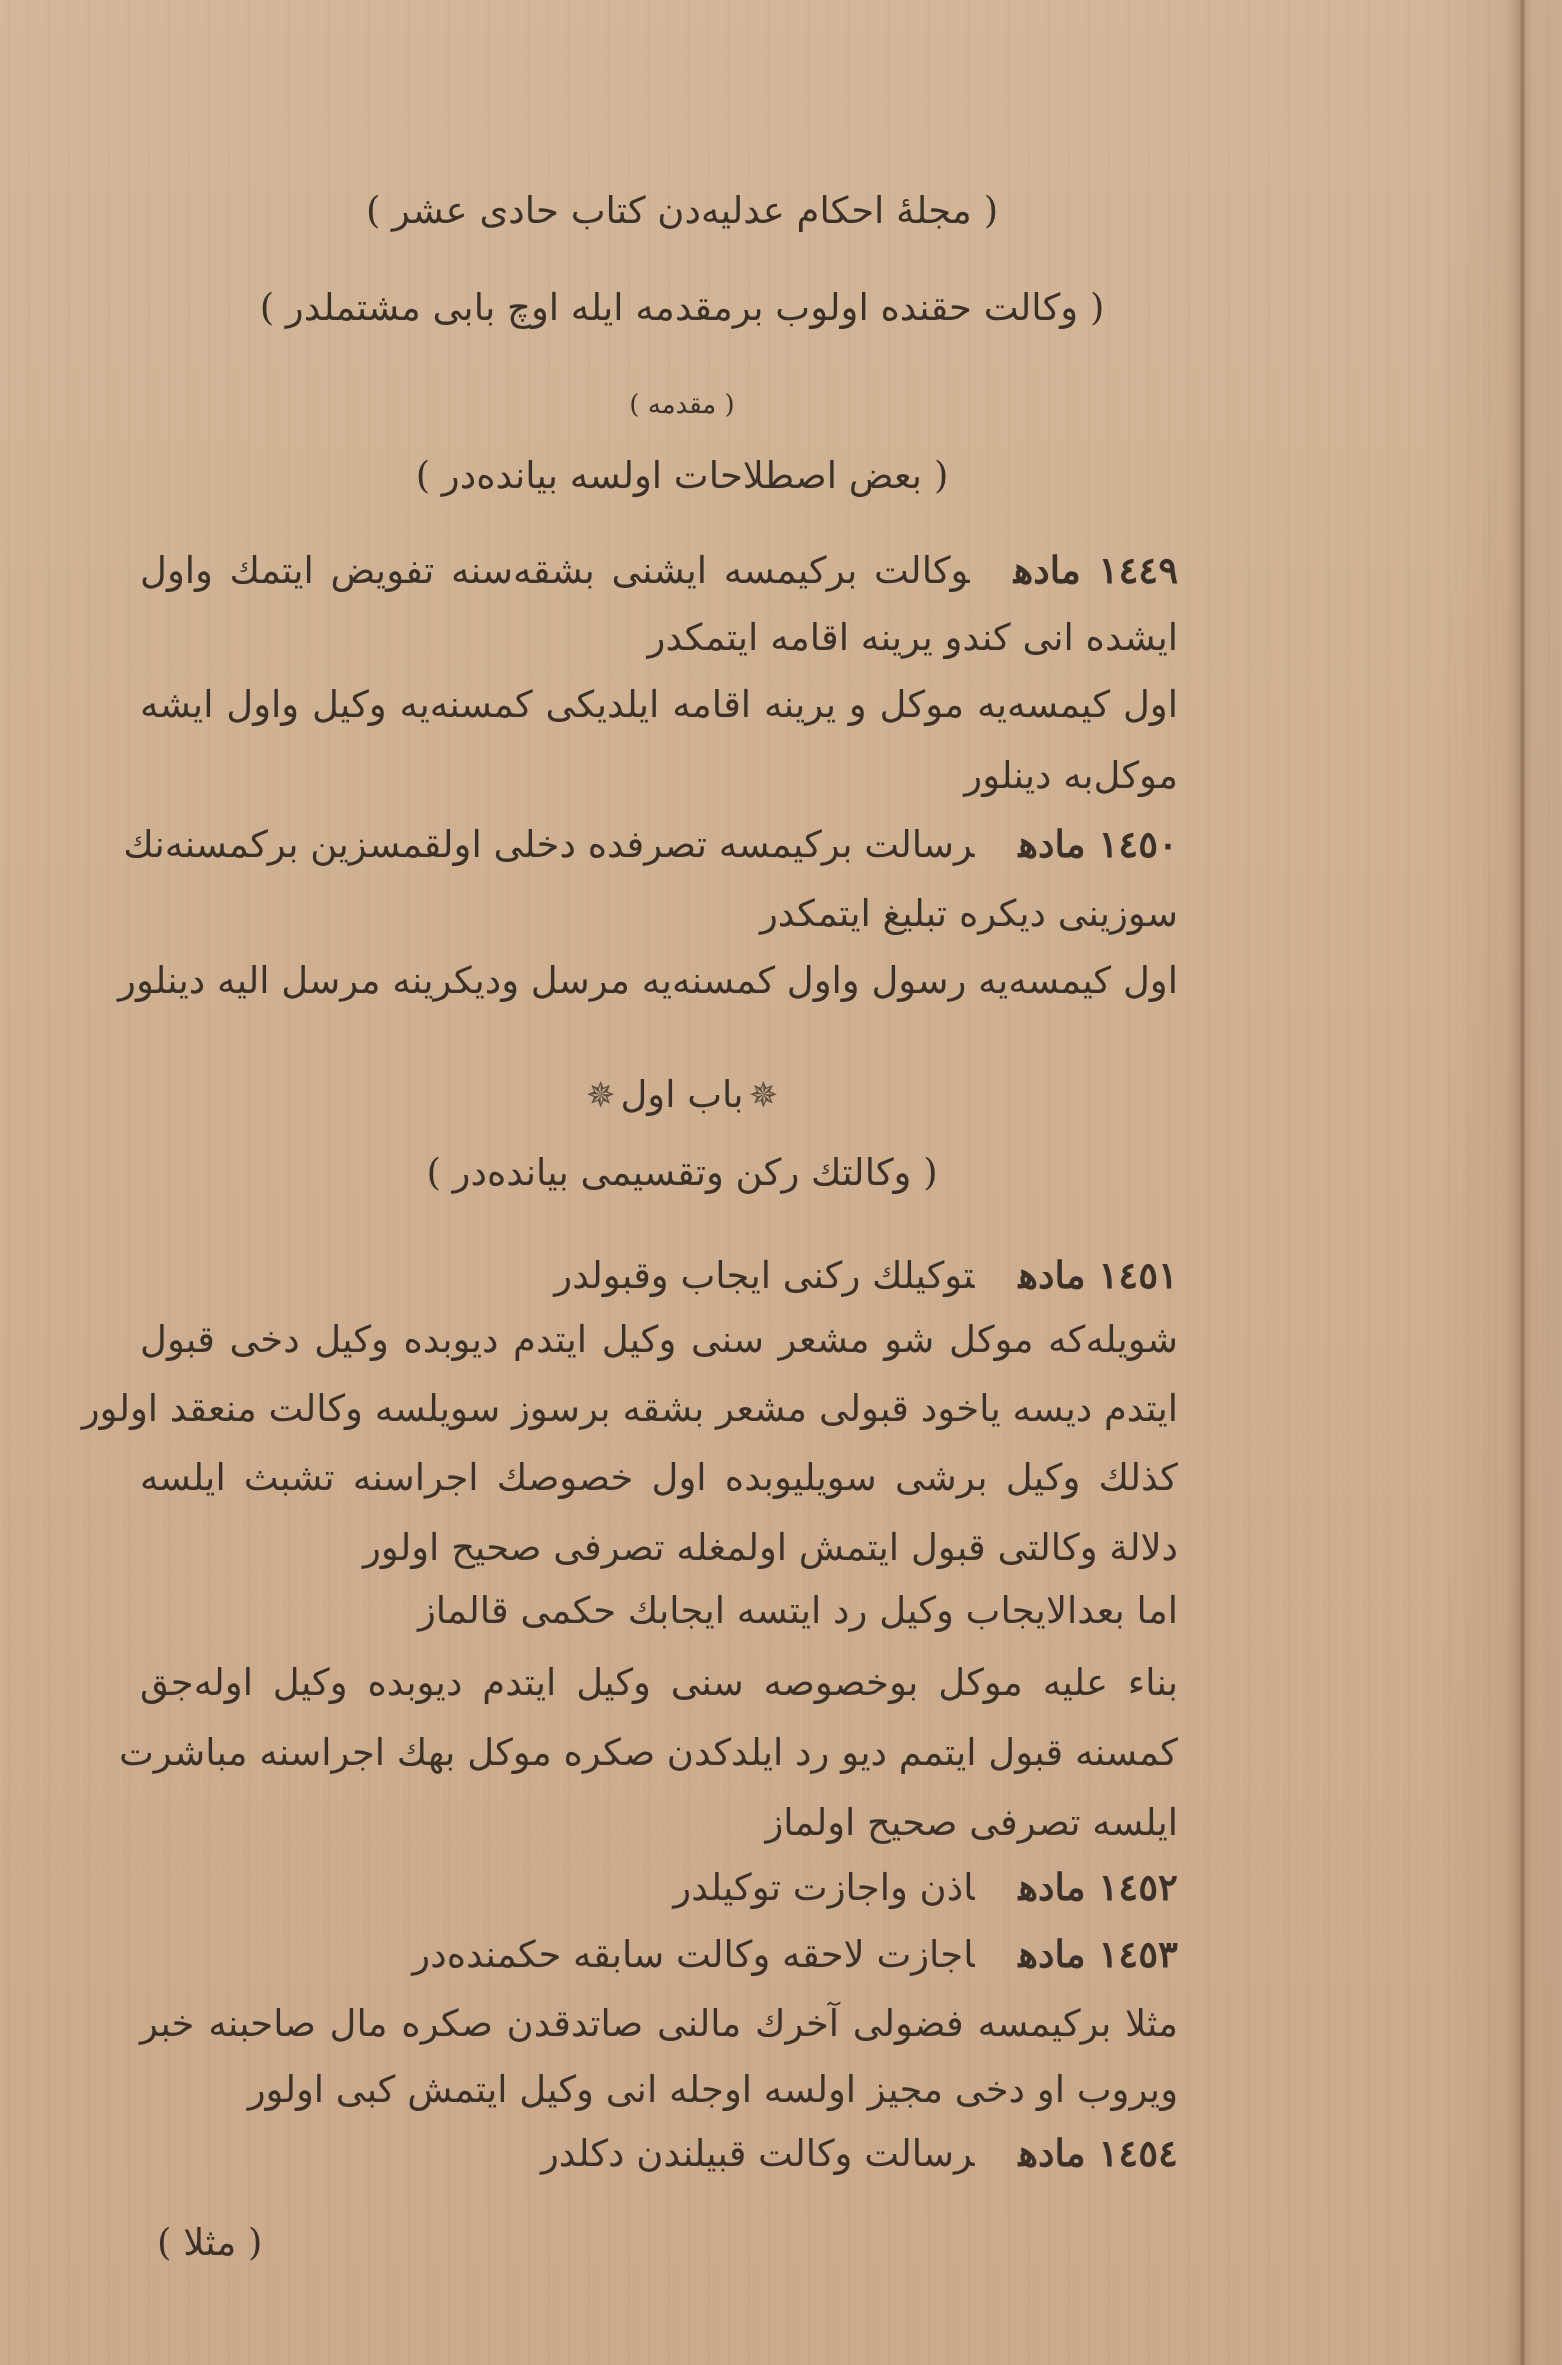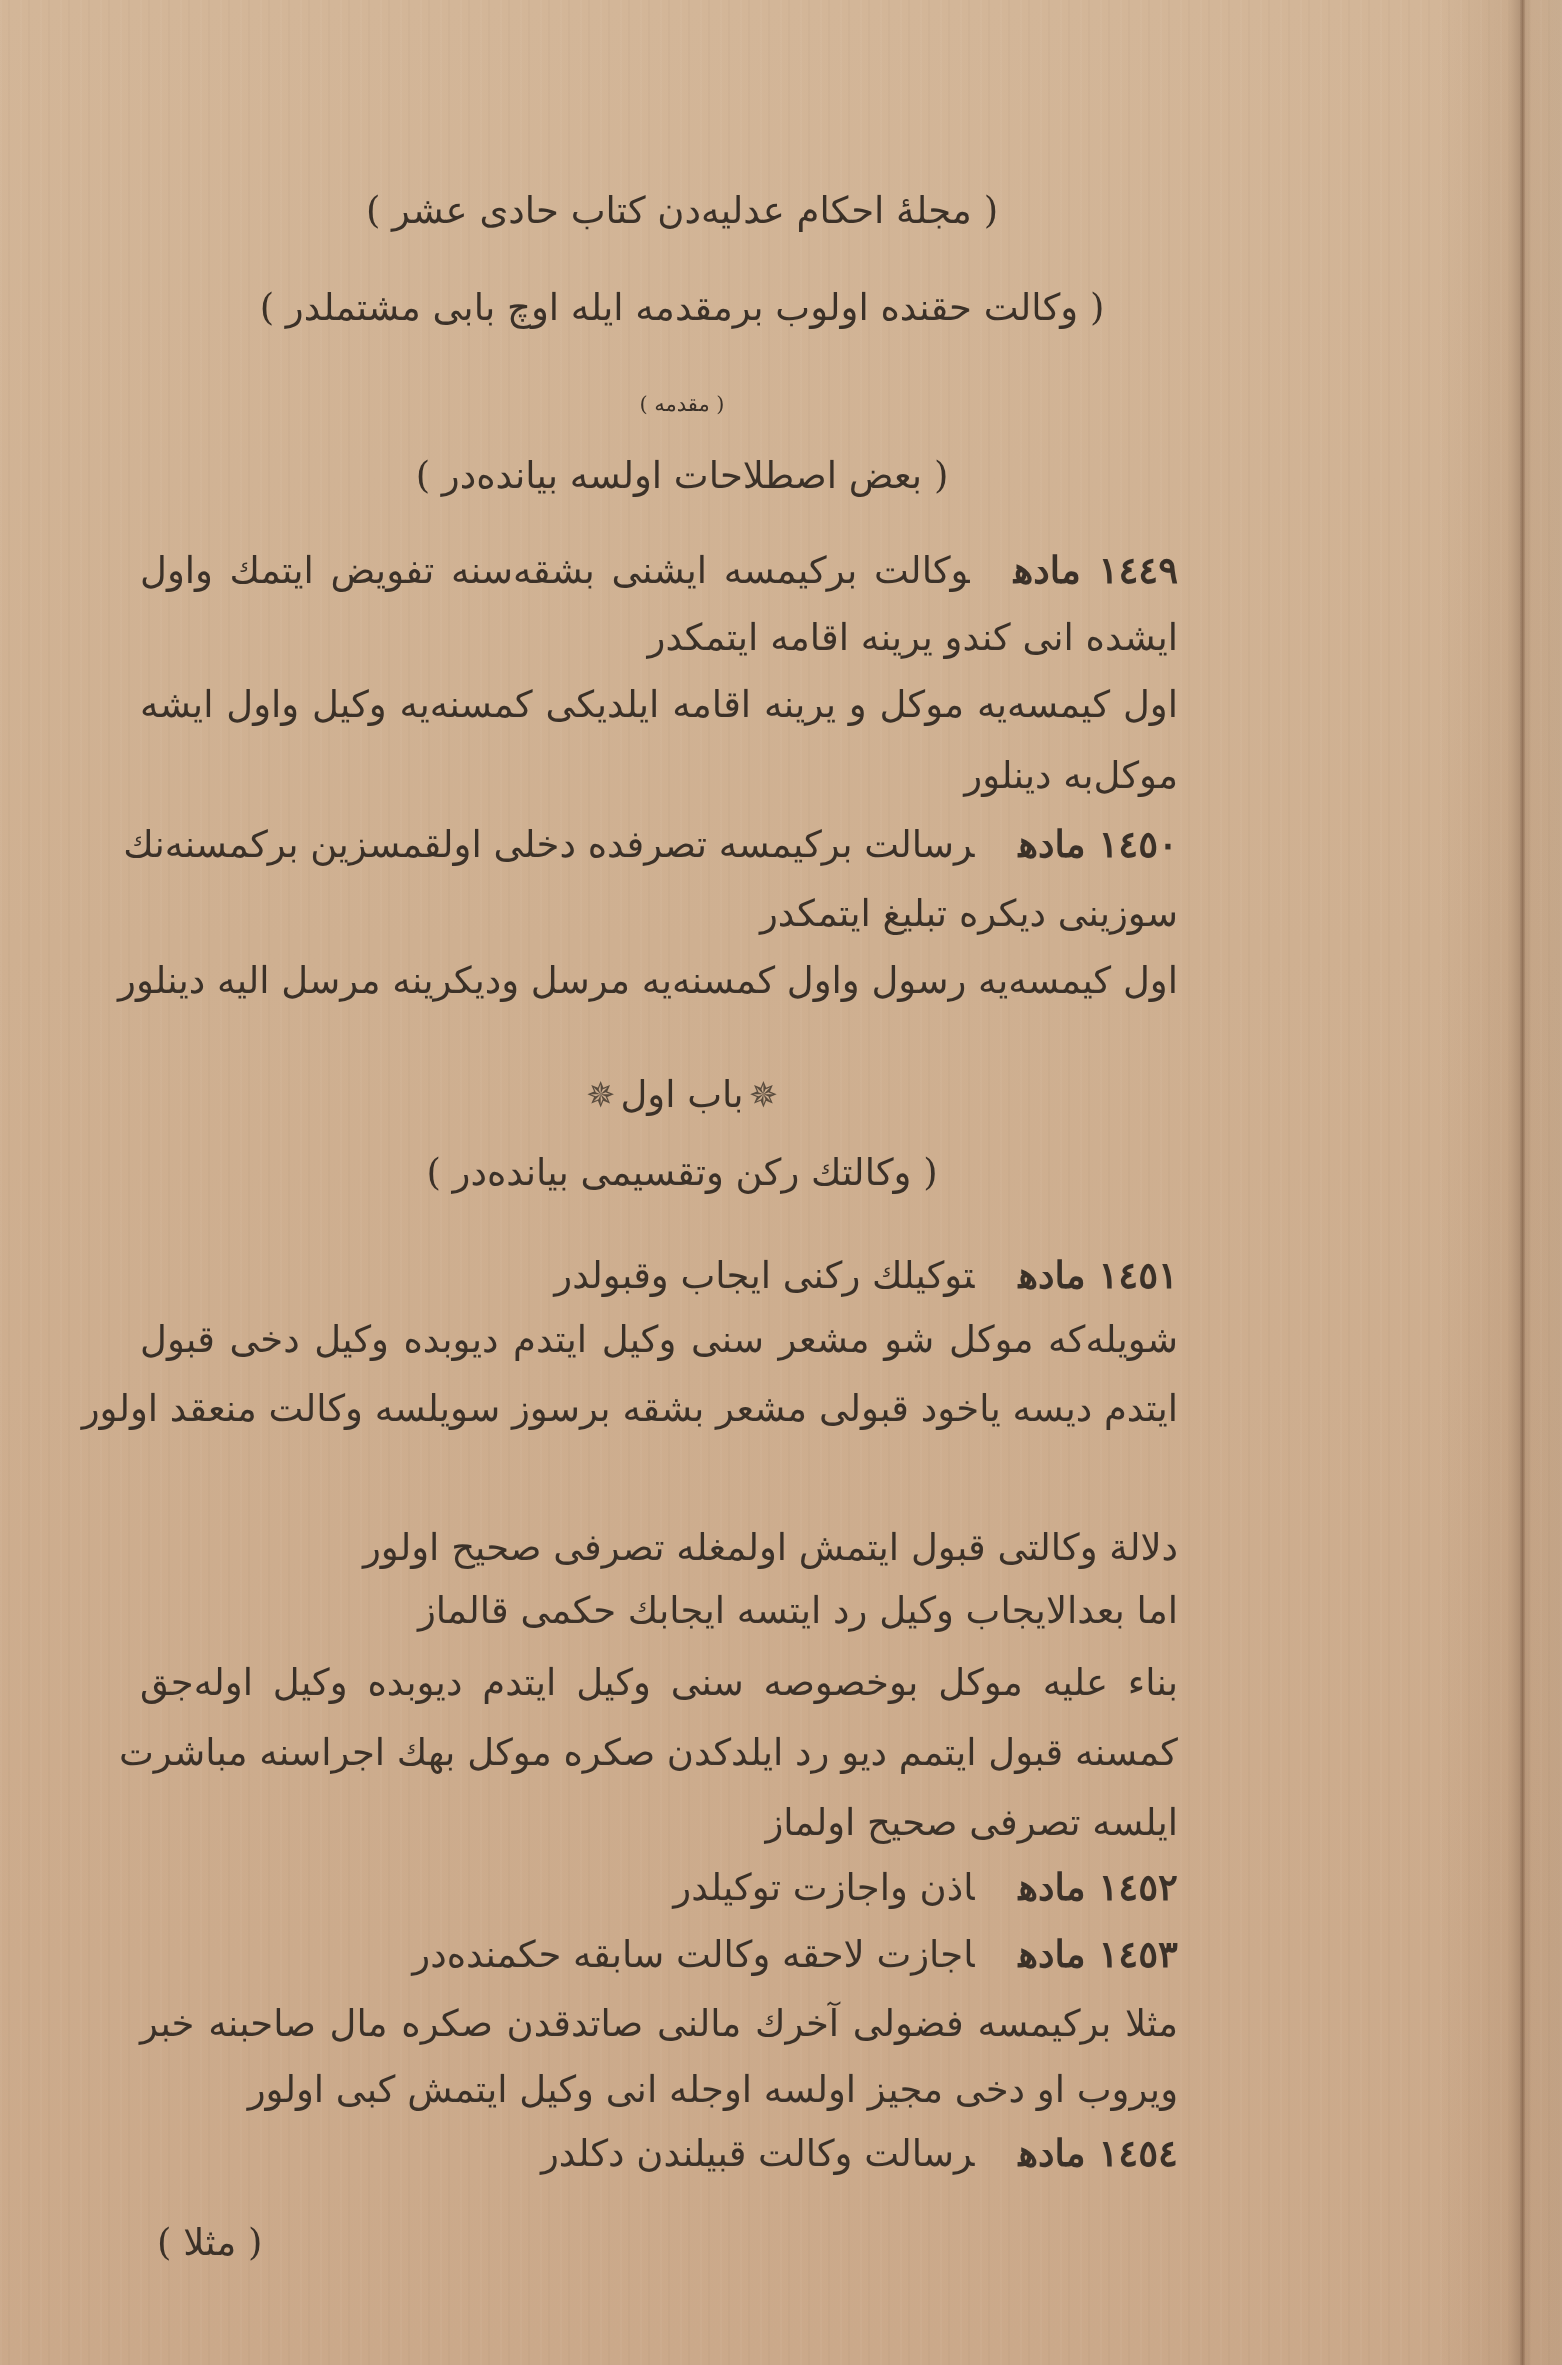--- a/index.html
+++ b/index.html
@@ -39,40 +39,41 @@
 </head>
 <body>
 
 <div class="page">
   <div class="grain"></div>
   <div class="binding-line"></div>
 
 
   <div class="line center" style="top:185px;">( مجلهٔ احكام عدليه‌دن كتاب حادى عشر )</div>
   <div class="line center" style="top:282px;">( وكالت حقنده اولوب برمقدمه ايله اوچ بابى مشتملدر )</div>
-  <div class="line center" style="top:378px; font-size:21px;">( مقدمه )</div>
+  <div class="line center" style="top:378px; font-size:26px;">( مقدمه )</div>
   <div class="line center" style="top:450px;">( بعض اصطلاحات اولسه بيانده‌در )</div>
 
   <div class="line justify" style="top:544px;"><span class="num">١٤٤٩ ماده</span><span>وكالت بركيمسه ايشنى بشقه‌سنه تفويض ايتمك واول</span></div>
   <div class="line body-line" style="top:612px;">ايشده انى كندو يرينه اقامه ايتمكدر</div>
   <div class="line justify" style="top:679px;">اول كيمسه‌يه موكل و يرينه اقامه ايلديكى كمسنه‌يه وكيل واول ايشه</div>
   <div class="line body-line" style="top:750px;">موكل‌به دينلور</div>
 
   <div class="line justify" style="top:818px;"><span class="num">١٤٥٠ ماده</span><span>رسالت بركيمسه تصرفده دخلى اولقمسزين بركمسنه‌نك</span></div>
   <div class="line body-line" style="top:888px;">سوزينى ديكره تبليغ ايتمكدر</div>
   <div class="line justify" style="top:955px;">اول كيمسه‌يه رسول واول كمسنه‌يه مرسل وديكرينه مرسل اليه دينلور</div>
 
   <div class="line center" style="top:1069px;">
     <span class="ornament">✵</span><span>باب اول</span><span class="ornament">✵</span>
   </div>
   <div class="line center" style="top:1147px;">( وكالتك ركن وتقسيمى بيانده‌در )</div>
 
   <div class="line body-line" style="top:1249px;"><span class="num">١٤٥١ ماده</span><span>توكيلك ركنى ايجاب وقبولدر</span></div>
   <div class="line justify" style="top:1314px;">شويله‌كه موكل شو مشعر سنى وكيل ايتدم ديوبده وكيل دخى قبول</div>
   <div class="line justify" style="top:1383px;">ايتدم ديسه ياخود قبولى مشعر بشقه برسوز سويلسه وكالت منعقد اولور</div>
+  <div class="line justify" style="top:1452px;">كذلك وكيل برشى سويليوبده اول خصوصك اجراسنه تشبث ايلسه</div>
   <div class="line body-line" style="top:1522px;">دلالة وكالتى قبول ايتمش اولمغله تصرفى صحيح اولور</div>
   <div class="line body-line" style="top:1585px;">اما بعدالايجاب وكيل رد ايتسه ايجابك حكمى قالماز</div>
   <div class="line justify" style="top:1657px;">بناء عليه موكل بوخصوصه سنى وكيل ايتدم ديوبده وكيل اوله‌جق</div>
   <div class="line justify" style="top:1727px;">كمسنه قبول ايتمم ديو رد ايلدكدن صكره موكل بهك اجراسنه مباشرت</div>
   <div class="line body-line" style="top:1797px;margin-left:13px;">ايلسه تصرفى صحيح اولماز</div>
 
   <div class="line body-line" style="top:1861px;"><span class="num">١٤٥٢ ماده</span><span>اذن واجازت توكيلدر</span></div>
 
   <div class="line body-line" style="top:1928px;"><span class="num">١٤٥٣ ماده</span><span>اجازت لاحقه وكالت سابقه حكمنده‌در</span></div>
   <div class="line justify" style="top:1998px;">مثلا بركيمسه فضولى آخرك مالنى صاتدقدن صكره مال صاحبنه خبر</div>

